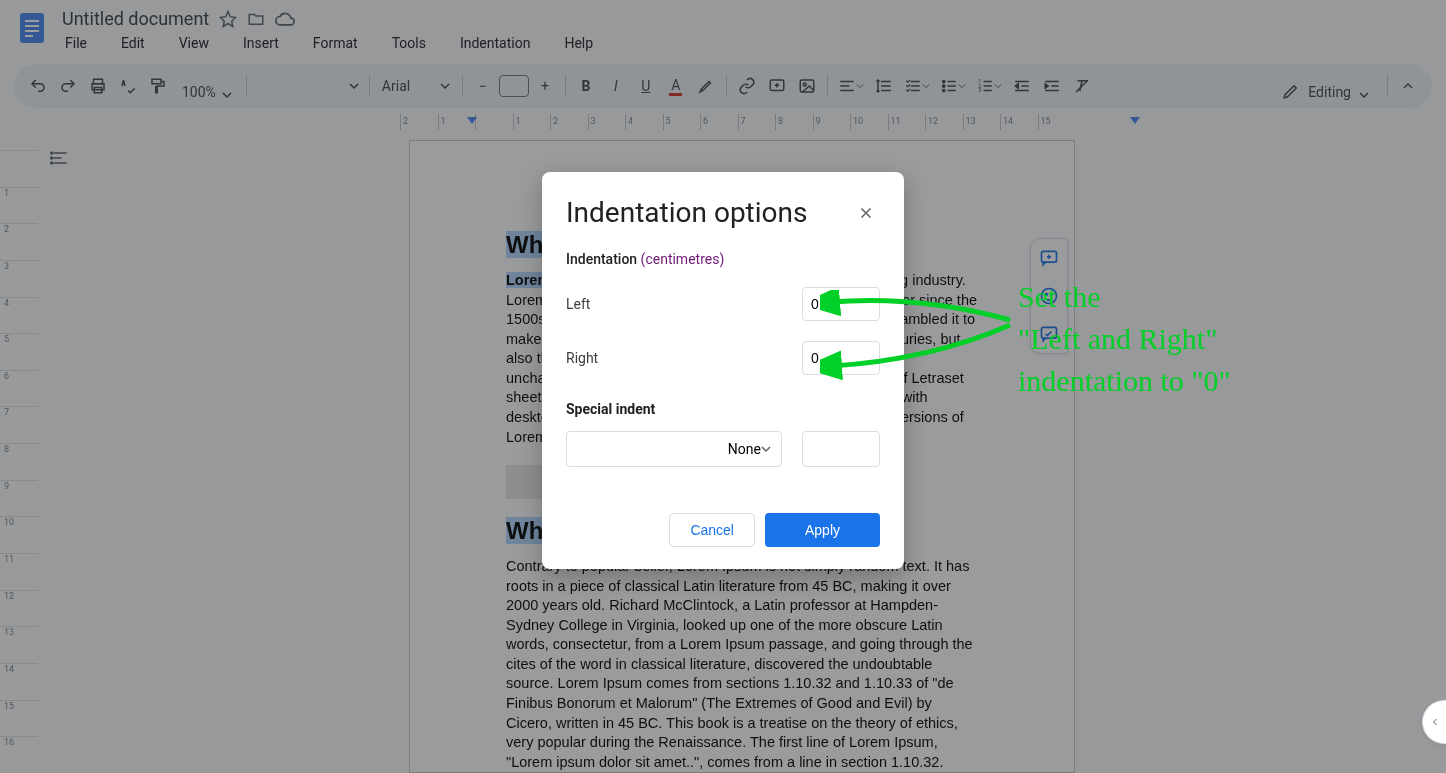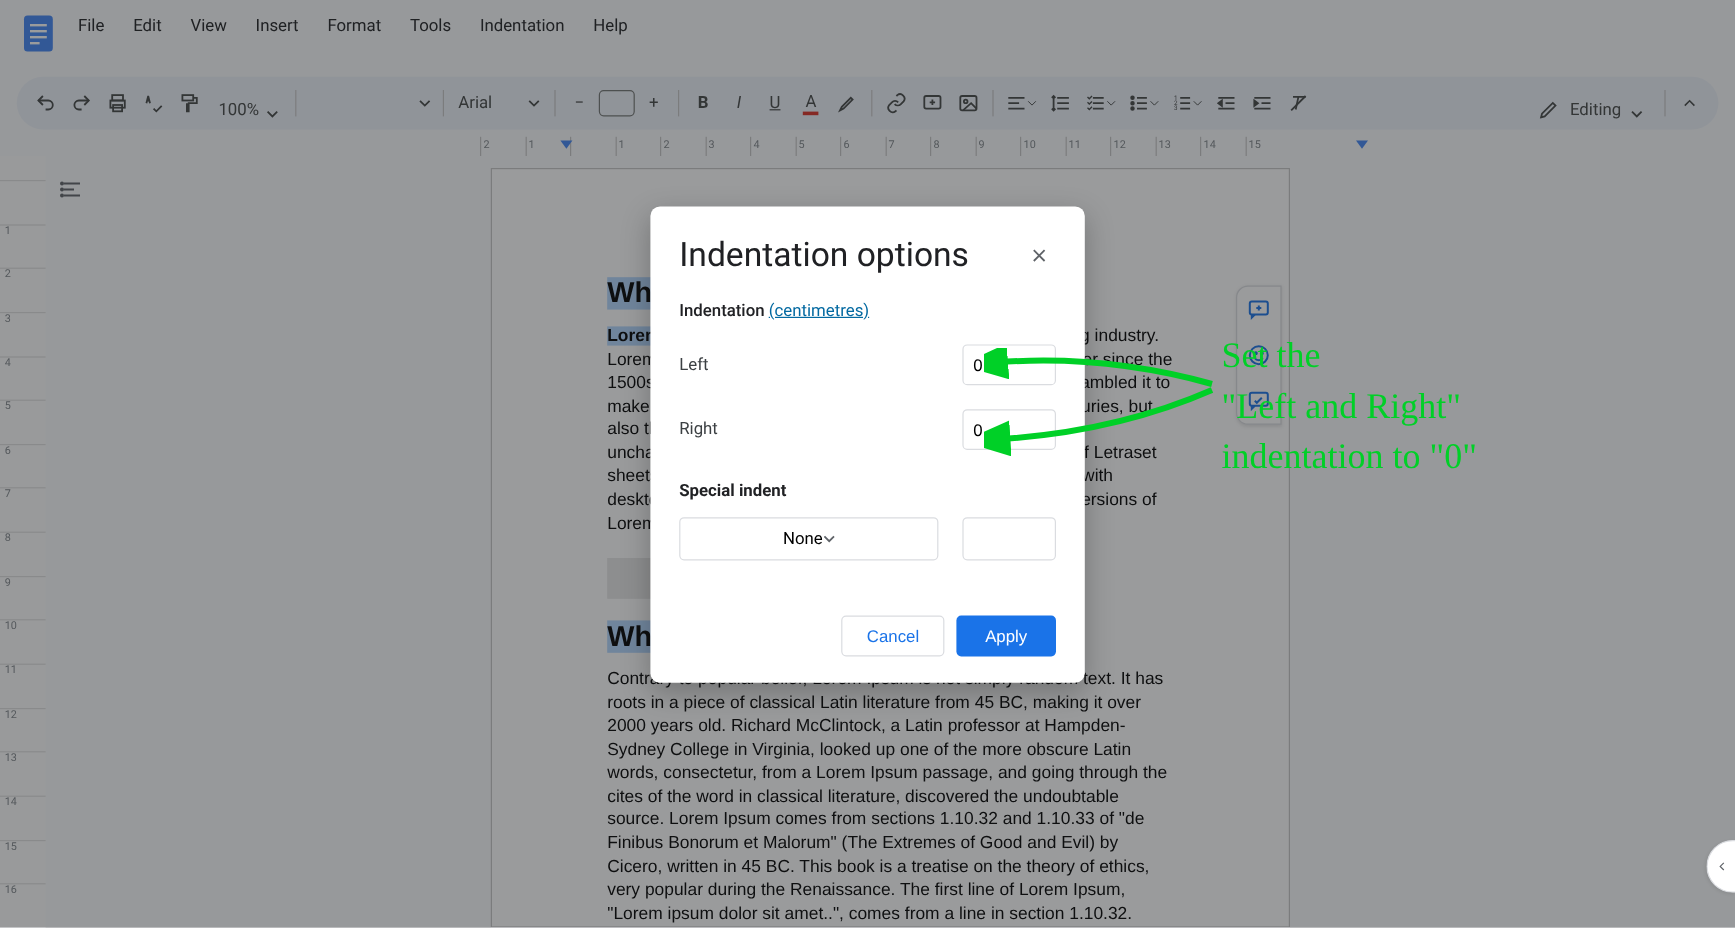--- a/index.html
+++ b/index.html
@@ -6,21 +6,21 @@
 body { font-family: 'Google Sans', Roboto, Arial, sans-serif; font-size: 14px; background: #f9fbfd; overflow: hidden; width: 1446px; height: 773px; position: relative; }
 
 
 .titlebar { display: flex; align-items: flex-start; padding: 8px 12px 0 12px; height: 64px; }
 .docs-icon { width: 40px; height: 40px; display: flex; align-items: center; justify-content: center; margin-right: 6px; }
 .docs-icon svg { width: 36px; height: 36px; }
 .title-block { flex: 1; }
 .title-row { display: flex; align-items: center; gap: 10px; padding-left: 4px; }
 .doc-title { font-size: 18px; color: #3c4043; }
 .title-icon { color: #5f6368; cursor: pointer; display:flex; align-items:center; }
-.menu-row { display: flex; gap: 10px; padding-top: 2px; }
+.menu-row { display: flex; gap: 20px; padding-top: 2px; }
 .menu-item { padding: 4px 7px; font-size: 14px; color: #202124; cursor: pointer; border-radius: 4px; }
 .titlebar-right { display: flex; align-items: center; gap: 12px; padding-right: 8px; }
 .icon-btn { width: 40px; height: 40px; border-radius: 50%; display:flex; align-items:center; justify-content:center; color:#5f6368; cursor:pointer; }
 .share-btn { background: #c2e7ff; color: #001d35; padding: 10px 20px; border-radius: 40px; display:flex; align-items:center; gap:8px; font-weight:500; cursor:pointer; }
 .avatar { width: 36px; height: 36px; border-radius: 50%; background: #8ab4f8; overflow:hidden; display:flex; align-items:center; justify-content:center; }
 
 
 .toolbar-wrap { padding: 0 14px; }
 .toolbar { background: #edf2fa; border-radius: 28px; height: 44px; display: flex; align-items: center; padding: 0 10px; gap: 2px; }
 .tbtn { min-width: 28px; height: 28px; display:flex; align-items:center; justify-content:center; color:#444746; border-radius:4px; cursor:pointer; padding: 0 4px; }
@@ -55,31 +55,31 @@
 .side-actions { position:absolute; left:1030px; top:238px; background:#fff; border:1px solid #dadce0; border-radius: 10px 0 0 10px; box-shadow: 0 1px 3px rgba(0,0,0,0.1); display:flex; flex-direction:column; }
 .side-act { width:36px; height:38px; display:flex; align-items:center; justify-content:center; color:#1a73e8; cursor:pointer; }
 
 
 .dialog-scrim { position:absolute; inset:0; background: rgba(32,33,36,0.45); }
 .dialog { position:absolute; left:542px; top:172px; width:362px; background:#fff; border-radius:8px; box-shadow: 0 8px 24px rgba(0,0,0,0.25); padding: 24px 24px 22px 24px; }
 .dialog-title-row { display:flex; justify-content:space-between; align-items:center; margin-bottom: 22px; }
 .dialog-title { font-size: 28px; color:#202124; font-weight:400; }
 .dialog-close { width:28px; height:28px; display:flex; align-items:center; justify-content:center; color:#5f6368; cursor:pointer; border-radius:50%; }
 .section-label { font-size: 14px; color:#202124; font-weight:500; }
-.section-label .unit { color:#0369a1; font-weight:400;text-decoration:underline; }
+.section-label .unit { color:#701a75; font-weight:400; }
 .field-row { display:flex; justify-content:space-between; align-items:center; margin-top: 20px; }
 .field-label { font-size:14px; color:#3c4043; }
 .field-input { width: 78px; height: 34px; border:1px solid #dadce0; border-radius:4px; padding: 0 8px; font-size:14px; outline:none; }
 .section-label2 { font-size:14px; color:#202124; font-weight:700; margin-top: 26px; }
 .special-row { display:flex; gap: 20px; margin-top: 14px; }
-.dropdown { flex:1; height:36px; border:1px solid #dadce0; border-radius:4px; display:flex; align-items:center; justify-content:center; padding: 0 10px; cursor:pointer; font-size:14px; }
+.dropdown { flex:1; height:36px; border:1px solid #dadce0; border-radius:4px; display:flex; align-items:center; justify-content:flex-end; padding: 0 10px; cursor:pointer; font-size:14px; }
 .special-input { width:78px; height:36px; border:1px solid #dadce0; border-radius:4px; }
 .dialog-buttons { display:flex; justify-content:flex-end; gap:10px; margin-top: 46px; }
 .btn-cancel { padding: 8px 20px; border:1px solid #dadce0; border-radius:4px; background:#fff; color:#1a73e8; font-weight:500; cursor:pointer; font-size:14px; }
-.btn-apply { padding: 8px 24px; border:none; border-radius:4px; background:#1a73e8; color:#fff; font-weight:500; cursor:pointer; font-size:14px; }
+.btn-apply { padding: 8px 40px; border:none; border-radius:4px; background:#1a73e8; color:#fff; font-weight:500; cursor:pointer; font-size:14px; }
 
 
 .annotation { position:absolute; left:1018px; top:276px; font-family: 'Comic Sans MS', cursive; font-size: 30px; color:#00d027; line-height:1.4; font-weight: 500; pointer-events:none;}
 .arrow { position:absolute; pointer-events:none; }
 
 
 .expand-tab { position:absolute; right:0; top:700px; width:24px; height:44px; background:#fff; border:1px solid #dadce0; border-right:none; border-radius: 22px 0 0 22px; display:flex; align-items:center; justify-content:center; color:#5f6368; cursor:pointer; box-shadow: -1px 1px 3px rgba(0,0,0,0.08); }
 
 .indent-marker-down { position:absolute; left:467px; top:117px; width:0; height:0; border-left:5px solid transparent; border-right:5px solid transparent; border-top:7px solid #4285f4; }
 .indent-marker-down2 { position:absolute; left:1130px; top:117px; width:0; height:0; border-left:5px solid transparent; border-right:5px solid transparent; border-top:7px solid #4285f4; }
@@ -91,20 +91,38 @@
   <div class="docs-icon">
     <svg viewBox="0 0 36 36">
         <rect x="6" y="3" width="24" height="30" rx="3" fill="#4285f4"></rect>
         <rect x="11" y="10" width="14" height="2" fill="#fff"></rect>
         <rect x="11" y="15" width="14" height="2" fill="#fff"></rect>
         <rect x="11" y="20" width="14" height="2" fill="#fff"></rect>
         <rect x="11" y="25" width="8" height="2" fill="#fff"></rect>
       </svg>
   </div>
   <div class="title-block">
+    <div class="title-row">
+      <span class="doc-title">Untitled document</span>
+      <span class="title-icon">
+          <svg width="18" height="18" viewBox="0 0 24 24" fill="none" stroke="#5f6368" stroke-width="2">
+            <path d="M12 2l2.9 6.9L22 10l-5 4.9 1.4 7.1L12 18l-6.4 4 1.4-7.1L2 10l7.1-1.1z"></path>
+          </svg>
+        </span>
+      <span class="title-icon">
+          <svg width="18" height="18" viewBox="0 0 24 24" fill="none" stroke="#5f6368" stroke-width="2">
+            <path d="M3 6h7l2 2h9v11H3z"></path>
+          </svg>
+        </span>
+      <span class="title-icon">
+          <svg width="20" height="20" viewBox="0 0 24 24" fill="none" stroke="#5f6368" stroke-width="2">
+            <path d="M6 19a5 5 0 010-10 7 7 0 0113 2 4 4 0 010 8H6z"></path>
+          </svg>
+        </span>
+    </div>
     <div class="menu-row">
       <span class="menu-item">File</span>
       <span class="menu-item">Edit</span>
       <span class="menu-item">View</span>
       <span class="menu-item">Insert</span>
       <span class="menu-item">Format</span>
       <span class="menu-item">Tools</span>
       <span class="menu-item">Indentation</span>
       <span class="menu-item">Help</span>
     </div>

